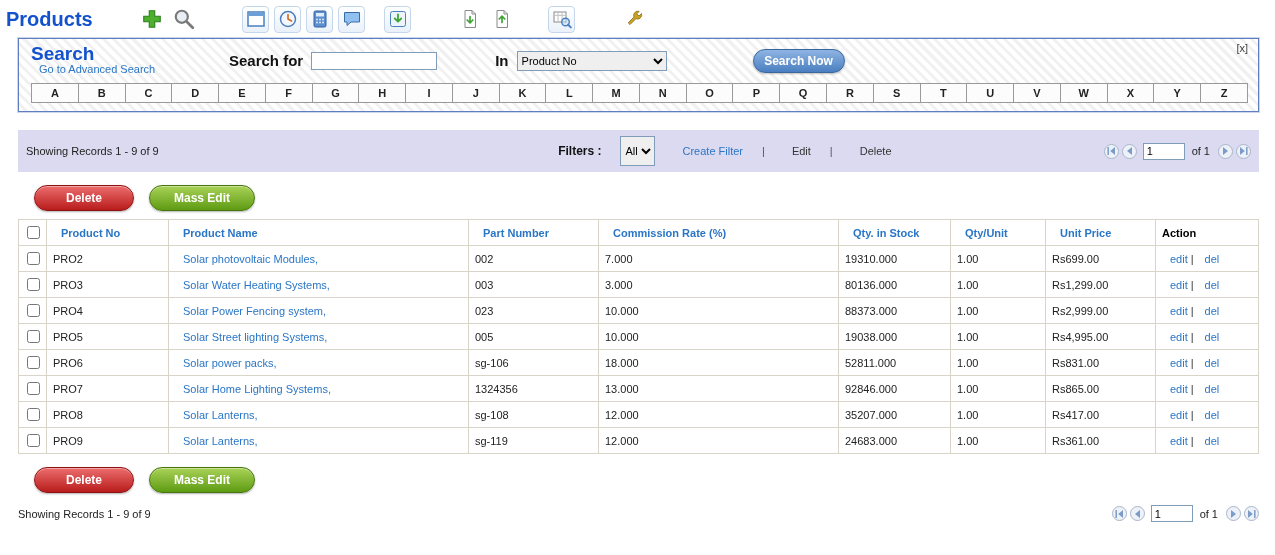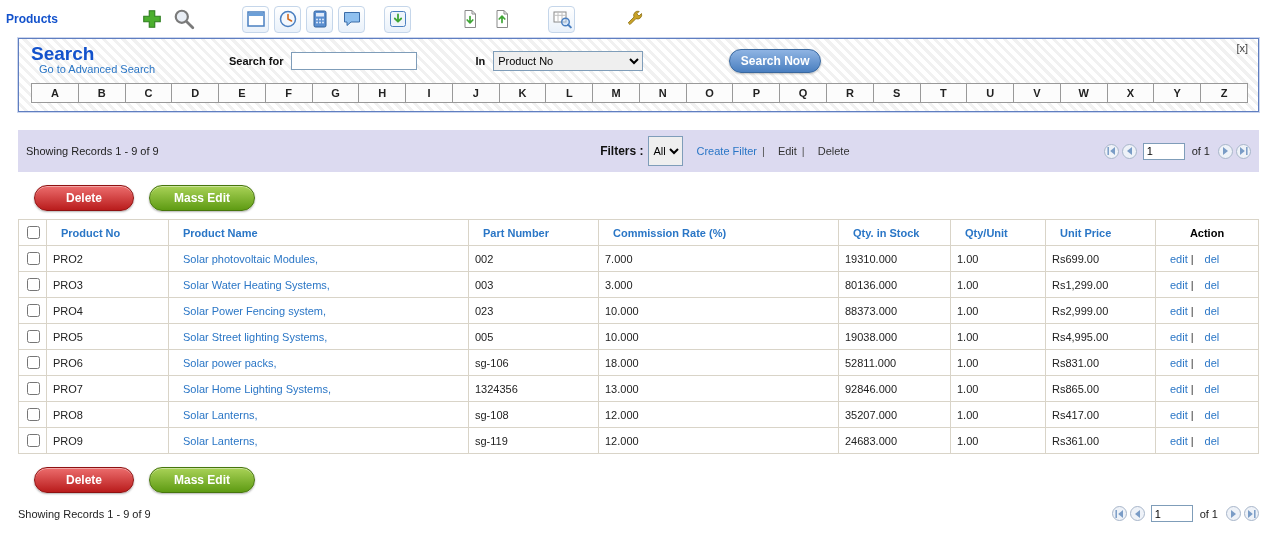--- a/index.html
+++ b/index.html
@@ -7,21 +7,21 @@
   body {
     width: 1275px; height: 555px; overflow: hidden;
     background: #fff;
     font-family: "Liberation Sans", "DejaVu Sans", sans-serif;
     font-size: 12px; color: #222;
   }
   a { cursor: pointer; padding-left: 8px; }
 
   
   .topbar { display: flex; align-items: center; height: 36px; padding: 2px 8px 0 6px; }
-  .page-title { color: #1352cc; font-weight: bold; font-size: 12px; width: 132px; }
+  .page-title { color: #1352cc; font-weight: bold; font-size: 20px; width: 132px; }
   .icons { display: flex; align-items: center; }
   .icon-btn {
     width: 27px; height: 27px; padding: 2px; margin-right: 5px;
     background: transparent; border: none; cursor: pointer;
     display: inline-flex; align-items: center; justify-content: center;
   }
   .icon-btn.framed {
     border: 1px solid #c5d6ea; border-radius: 4px;
     background: linear-gradient(#ffffff, #e9f1fa);
   }
@@ -34,21 +34,21 @@
     border: 1px solid #5f7ec0;
     outline: 1px solid #ccd6ee;
     background: repeating-linear-gradient(45deg, #ffffff 0 4px, #f1f1f1 4px 7px);
     padding: 6px 10px 8px 12px;
   }
   .close-x { position: absolute; top: 3px; right: 10px; font-size: 11px; color: #444; cursor: pointer; }
   .search-main { display: flex; align-items: center; }
   .search-head { width: 198px; }
   .search-title { color: #1352cc; font-weight: bold; font-size: 19px; line-height: 17px; }
   .adv-link { color: #2a76c6; font-size: 11px; text-decoration: none; }
-  .lbl { font-weight: bold; font-size: 11px; color: #111; margin-right: 8px; }
+  .lbl { font-weight: bold; font-size: 15px; color: #111; margin-right: 8px; }
   .search-input { width: 126px; height: 18px; border: 1px solid #7f9db9; margin-right: 58px; }
   .field-select { width: 150px; height: 20px; font-size: 11px; border: 1px solid #7f9db9; margin-right: 86px; }
   .search-now {
     min-width: 92px; padding: 4px 8px; border-radius: 13px;
     background: linear-gradient(#8fb4e3, #4a7fc0);
     border: 1px solid #39689f; color: #fff; font-weight: bold; font-size: 12px;
     cursor: pointer; box-shadow: 0 1px 2px rgba(0,0,0,.25);
   }
   .alphabet { display: flex; margin-top: 7px; border: 1px solid #999; background: #fdfdfd; }
   .alpha-cell {
@@ -58,21 +58,21 @@
   }
   .alpha-cell:first-child { border-left: none; }
 
   
   .filter-bar {
     display: flex; align-items: center;
     background: #dcdaf0; padding: 6px 8px;
     margin: 18px 16px 0 18px; font-size: 11px;
   }
   .fb-left { width: 320px; color: #222; }
-  .fb-center { flex: 1; display: flex; align-items: center; justify-content: center; gap: 5px; }
+  .fb-center { flex: 1; display: flex; align-items: center; justify-content: center; gap: 19px; }
   .filters-label { font-weight: bold; font-size: 12px; color: #111; }
   .filter-select { height: 30px; font-size: 11px; border: 1px solid #7f9db9; }
   .link-blue { color: #2a76c6; text-decoration: none; }
   .link-dark { color: #333; text-decoration: none; }
   .sep { color: #555; }
   .pager { display: flex; align-items: center; gap: 3px; }
   .pager-btn {
     width: 15px; height: 15px; border-radius: 50%;
     background: #eef2f8; border: 1px solid #a8b6ca;
     display: inline-flex; align-items: center; justify-content: center; cursor: pointer;
@@ -94,21 +94,21 @@
   table.list {
     width: calc(100% - 34px); margin: 2px 16px 0 18px;
     border-collapse: collapse; table-layout: fixed; background: #fff;
   }
   .list th, .list td {
     border: 1px solid #d9d4c8; padding: 5px 6px;
     font-size: 11px; text-align: left; white-space: nowrap; overflow: hidden;
   }
   .list th { color: #2a76c6; font-weight: bold; background: #fff; }
   .list th a { color: #2a76c6; text-decoration: none; }
-  .list th.action-th { color: #000; text-align: center; }
+  .list th.action-th { color: #000; }
   .list td { color: #222; }
   .cb { width: 28px; text-align: center !important; padding: 3px 2px !important; }
   .product-link { color: #2a76c6; text-decoration: none; }
   .action-cell a { color: #2a76c6; text-decoration: none; }
   .sep2 { margin: 0 3px; color: #333; }
 
   
   .footer-bar { display: flex; align-items: center; justify-content: space-between; margin: 12px 16px 0 18px; font-size: 11px; }
 </style>
 </head>

